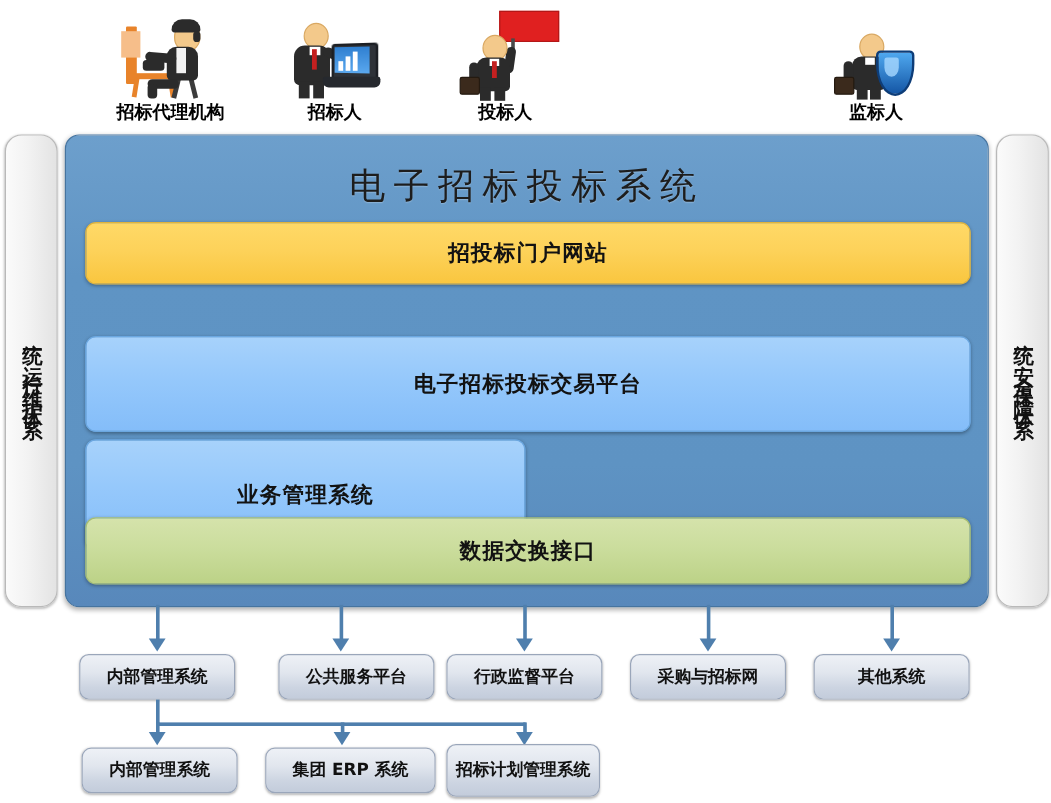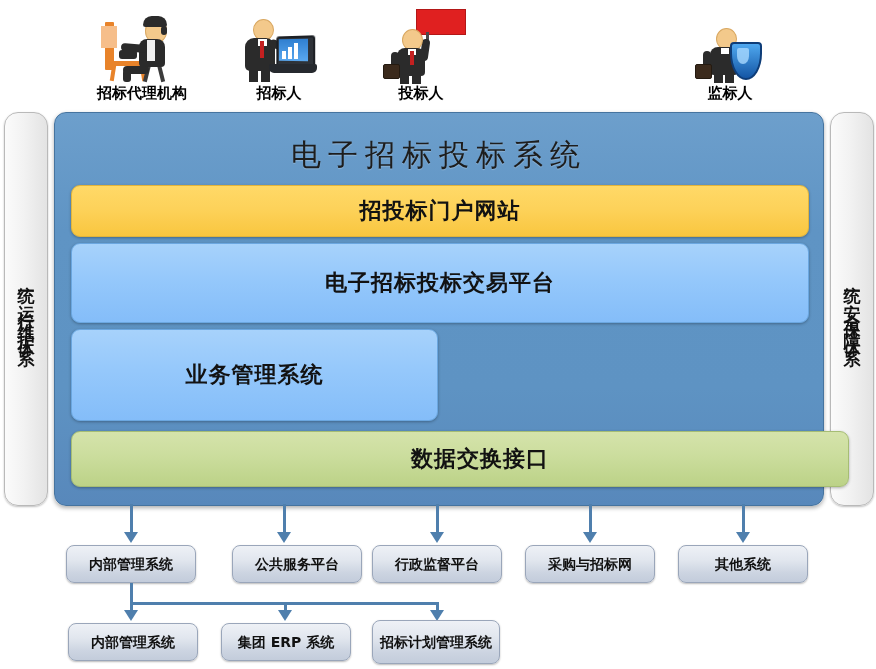--- a/index.html
+++ b/index.html
@@ -61,29 +61,30 @@
   }
 
   .layer{
     position:absolute;
     border-radius:9px;
     box-shadow:0 1px 3px rgba(0,0,0,.30);
     display:flex;align-items:center;justify-content:center;
   }
   .layer span{
     font-family:"DejaVu Sans","Liberation Sans",sans-serif;
-    font-size:22px;font-weight:bold;color:#121212;letter-spacing:1px;
+    font-size:18px;font-weight:bold;color:#121212;letter-spacing:1px;
   }
   .layer.yellow{
     background:linear-gradient(to bottom,#ffd967 0%,#fdd25a 45%,#f9c63f 100%);
     border:1px solid #e2b43a;
   }
   .layer.blue{
     background:linear-gradient(to bottom,#a7d2fb 0%,#95c8fb 45%,#84bdf9 100%);
     border:1px solid #6ba7e0;
+    margin-top:37px;
   }
   .layer.green{
     background:linear-gradient(to bottom,#d5e3ab 0%,#cbdd9d 45%,#bcd287 100%);
     border:1px solid #a6bd74;
   }
 
   
   .node{
     position:absolute;
     border-radius:8px;
@@ -214,21 +215,21 @@
 
     <div class="layer blue" style="left:16px;top:130px;width:736px;height:78px;">
       <span>电子招标投标交易平台</span>
     </div>
 
     <div class="layer blue" style="left:16px;top:216px;width:365px;height:90px;">
       <span>业务管理系统</span>
     </div>
 
 
-    <div class="layer green" style="left:16px;top:318px;width:736px;height:54px;padding-left:40px;">
+    <div class="layer green" style="left:16px;top:318px;width:736px;height:54px;">
       <span>数据交换接口</span>
     </div>
   </div>
 
   <div class="vline" style="left:130px;top:504px;height:30px;"></div>
   <div class="arrowhead" style="left:124px;top:532px;"></div>
 
   <div class="vline" style="left:283px;top:504px;height:30px;"></div>
   <div class="arrowhead" style="left:277px;top:532px;"></div>
 
@@ -265,20 +266,20 @@
 
   <div class="vline" style="left:284px;top:602px;height:10px;"></div>
   <div class="arrowhead" style="left:278px;top:610px;"></div>
 
   <div class="vline" style="left:436px;top:602px;height:10px;"></div>
   <div class="arrowhead" style="left:430px;top:610px;"></div>
 
   <div class="node" style="left:68px;top:623px;width:130px;height:38px;">
     <span>内部管理系统</span>
   </div>
-  <div class="node" style="left:221px;top:623px;width:130px;height:38px;">
+  <div class="node" style="left:221px;top:623px;width:142px;height:38px;">
     <span>集团 ERP 系统</span>
   </div>
   <div class="node" style="left:372px;top:620px;width:128px;height:44px;">
     <span>招标计划管理系统</span>
   </div>
 
 </div>
 
 </body></html>

